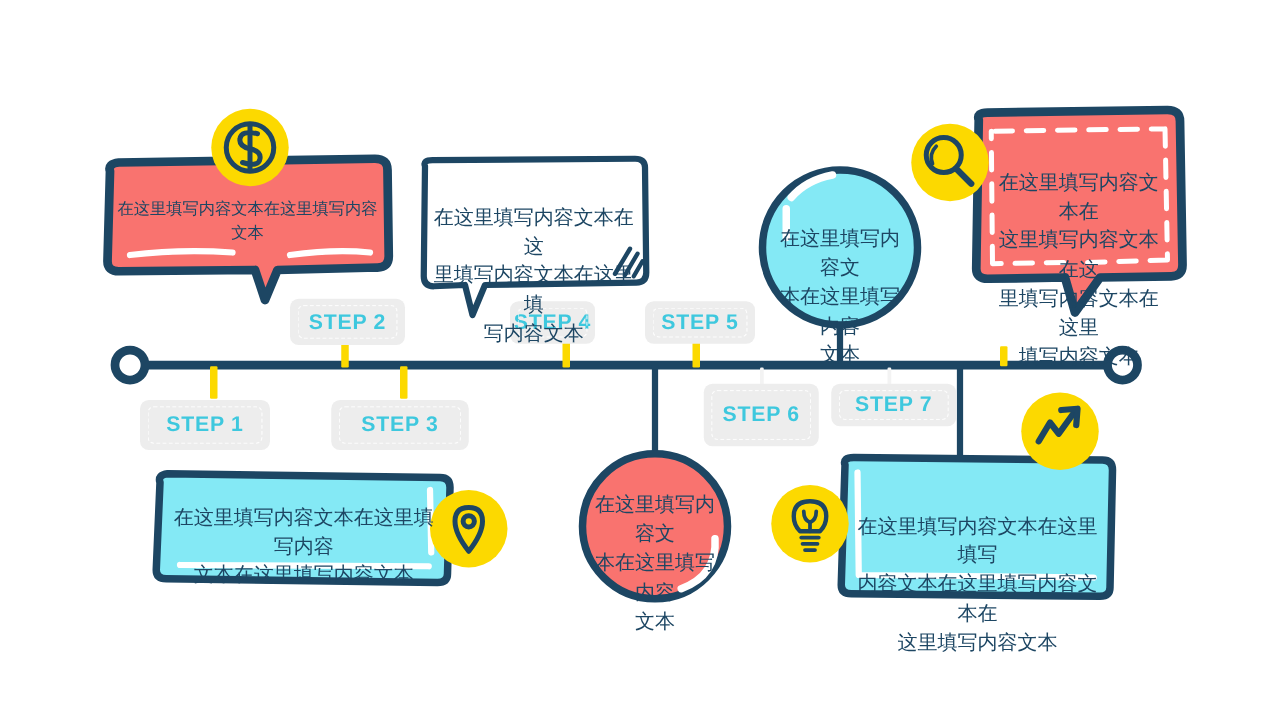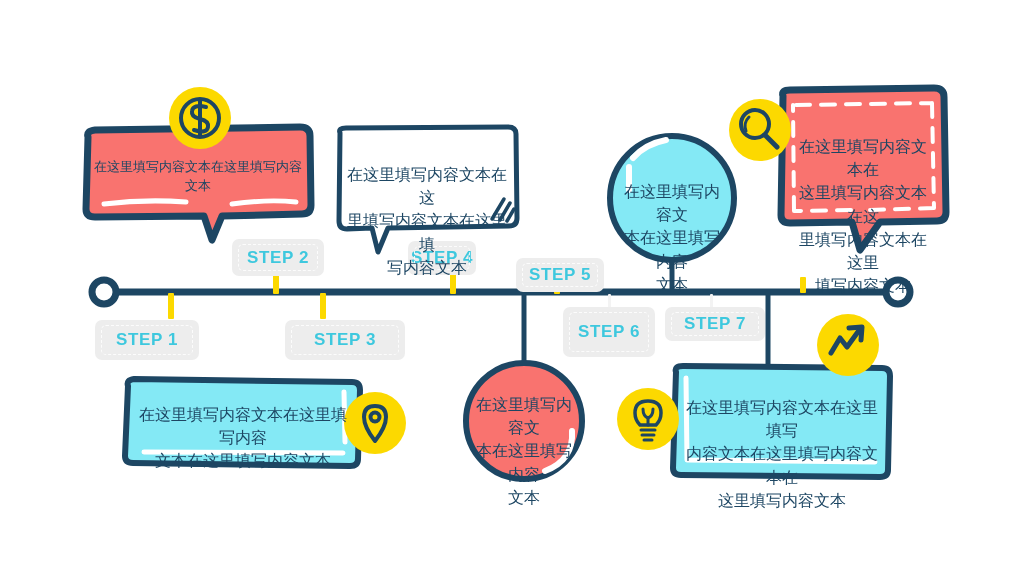--- a/index.html
+++ b/index.html
@@ -157,45 +157,45 @@
   </g>
 
   <g>
     <circle cx="848" cy="345" r="31" fill="#fcd900"></circle>
     <path d="M831 353 L840 338 L847 347 L860 329" fill="none" stroke="#1d4663" stroke-width="5" stroke-linecap="round" stroke-linejoin="round"></path>
     <path d="M849 328 L862 327 L861 340" fill="none" stroke="#1d4663" stroke-width="5" stroke-linecap="round" stroke-linejoin="round"></path>
   </g>
 </svg>
 
 <div class="node tick" style="left:168px; top:293px; height:26px;"></div>
-<div class="node step-chip" style="left:95px; top:320px; width:104px; height:40px; position:absolute;">
+<div class="node step-chip" style="left:112px; top:320px; width:104px; height:40px; position:absolute;">
   <span class="inner-dash"></span>
   <span>STEP 1</span>
 </div>
 
 <div class="node tick" style="left:273px; top:272px; height:22px;"></div>
 <div class="node step-chip" style="left:232px; top:239px; width:92px; height:37px;">
   <span class="inner-dash"></span>
   <span>STEP 2</span>
 </div>
 
 <div class="node tick" style="left:320px; top:293px; height:26px;"></div>
-<div class="node step-chip" style="left:265px; top:320px; width:120px; height:40px;margin-left:20px;">
+<div class="node step-chip" style="left:265px; top:320px; width:110px; height:40px;">
   <span class="inner-dash"></span>
   <span>STEP 3</span>
 </div>
 
 <div class="node tick" style="left:450px; top:272px; height:22px;"></div>
 <div class="node step-chip" style="left:408px; top:241px; width:68px; height:34px;">
   <span class="inner-dash"></span>
   <span>STEP 4</span>
 </div>
 
 <div class="node tick" style="left:554px; top:272px; height:22px;"></div>
-<div class="node step-chip" style="left:516px; top:258px; width:88px; height:34px;">
+<div class="node step-chip" style="left:516px; top:241px; width:88px; height:34px;">
   <span class="inner-dash"></span>
   <span>STEP 5</span>
 </div>
 
 <div class="node tick pale" style="left:608px; top:294px; height:20px;"></div>
 <div class="node step-chip" style="left:563px; top:307px; width:92px; height:50px;">
   <span class="inner-dash"></span>
   <span>STEP 6</span>
 </div>
 
@@ -223,15 +223,15 @@
 里填写内容文本在这里
 填写内容文本</div>
 
 <div class="bubble-text sm" style="left:136px; top:403px; width:214px;">在这里填写内容文本在这里填写内容
 文本在这里填写内容文本</div>
 
 <div class="bubble-text sm" style="left:472px; top:393px; width:104px;">在这里填写内容文
 本在这里填写内容
 文本</div>
 
-<div class="bubble-text sm" style="left:684px; top:396px; width:196px;">在这里填写内容文本在这里填写
+<div class="bubble-text sm" style="left:684px; top:410px; width:196px;">在这里填写内容文本在这里填写
 内容文本在这里填写内容文本在
 这里填写内容文本</div>
 
 </body></html>

